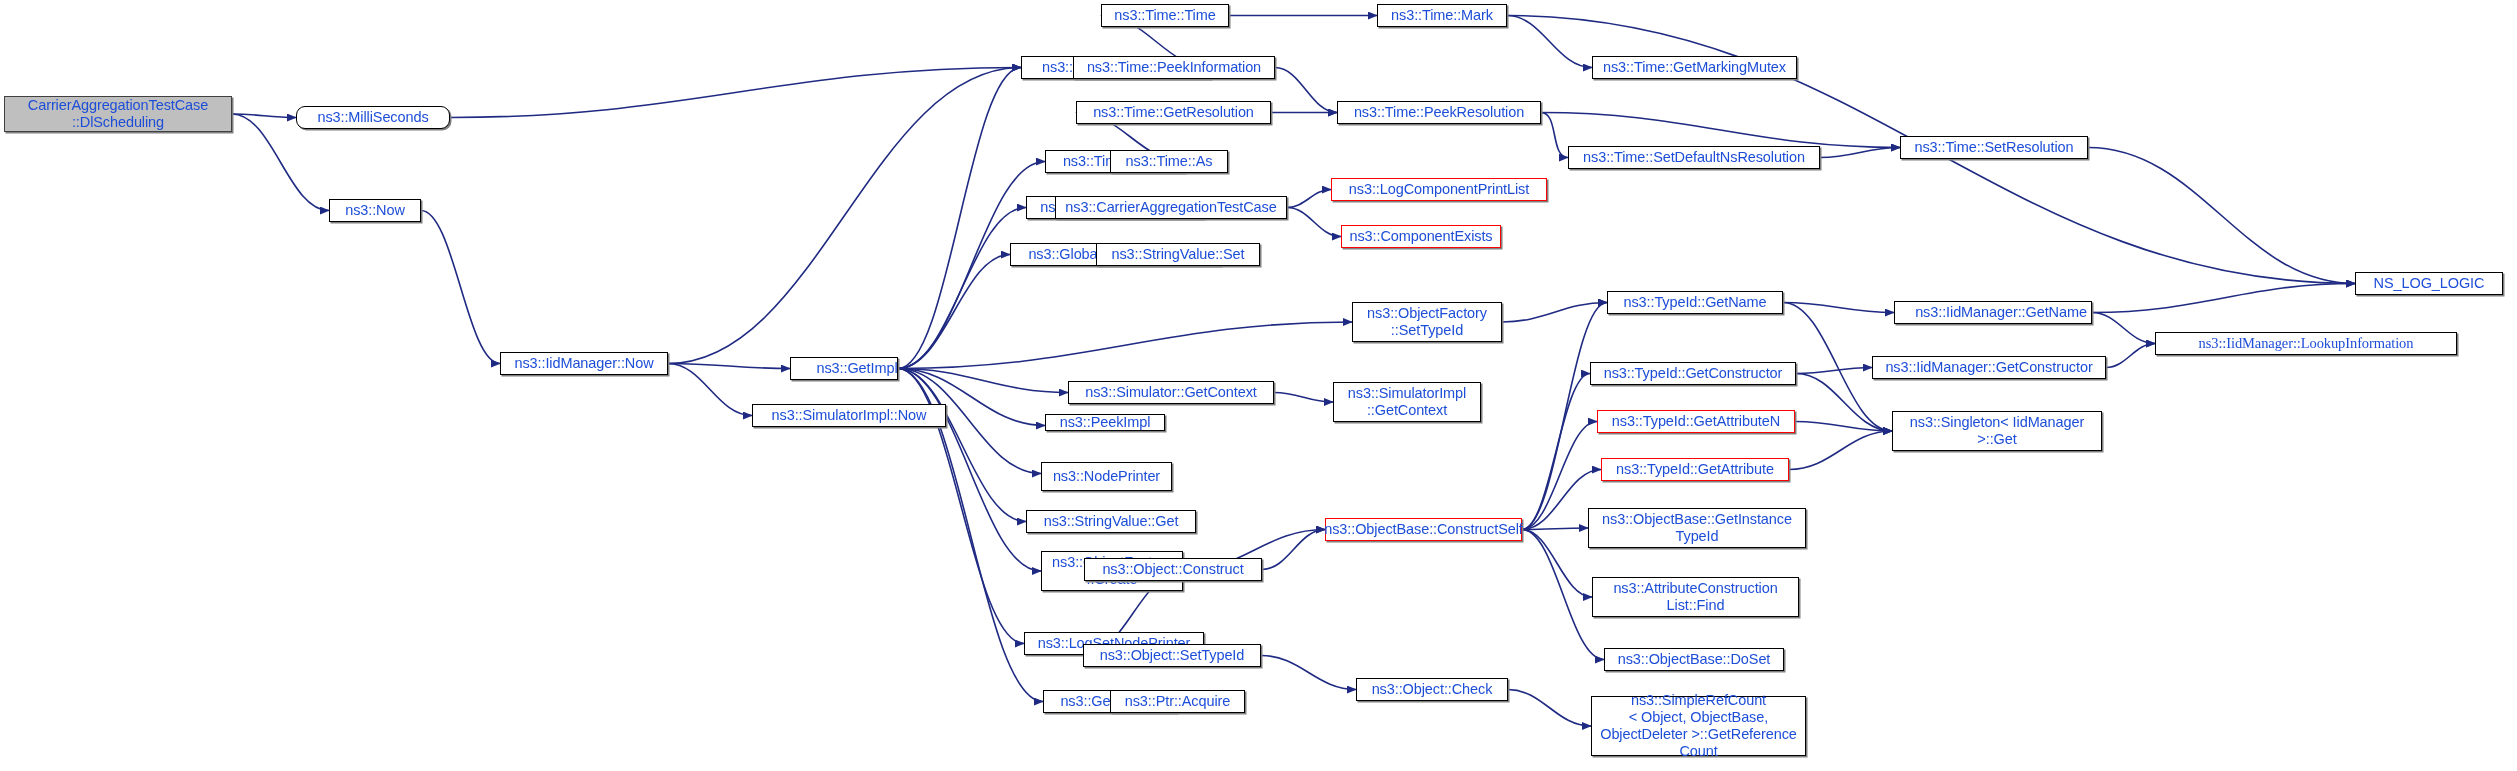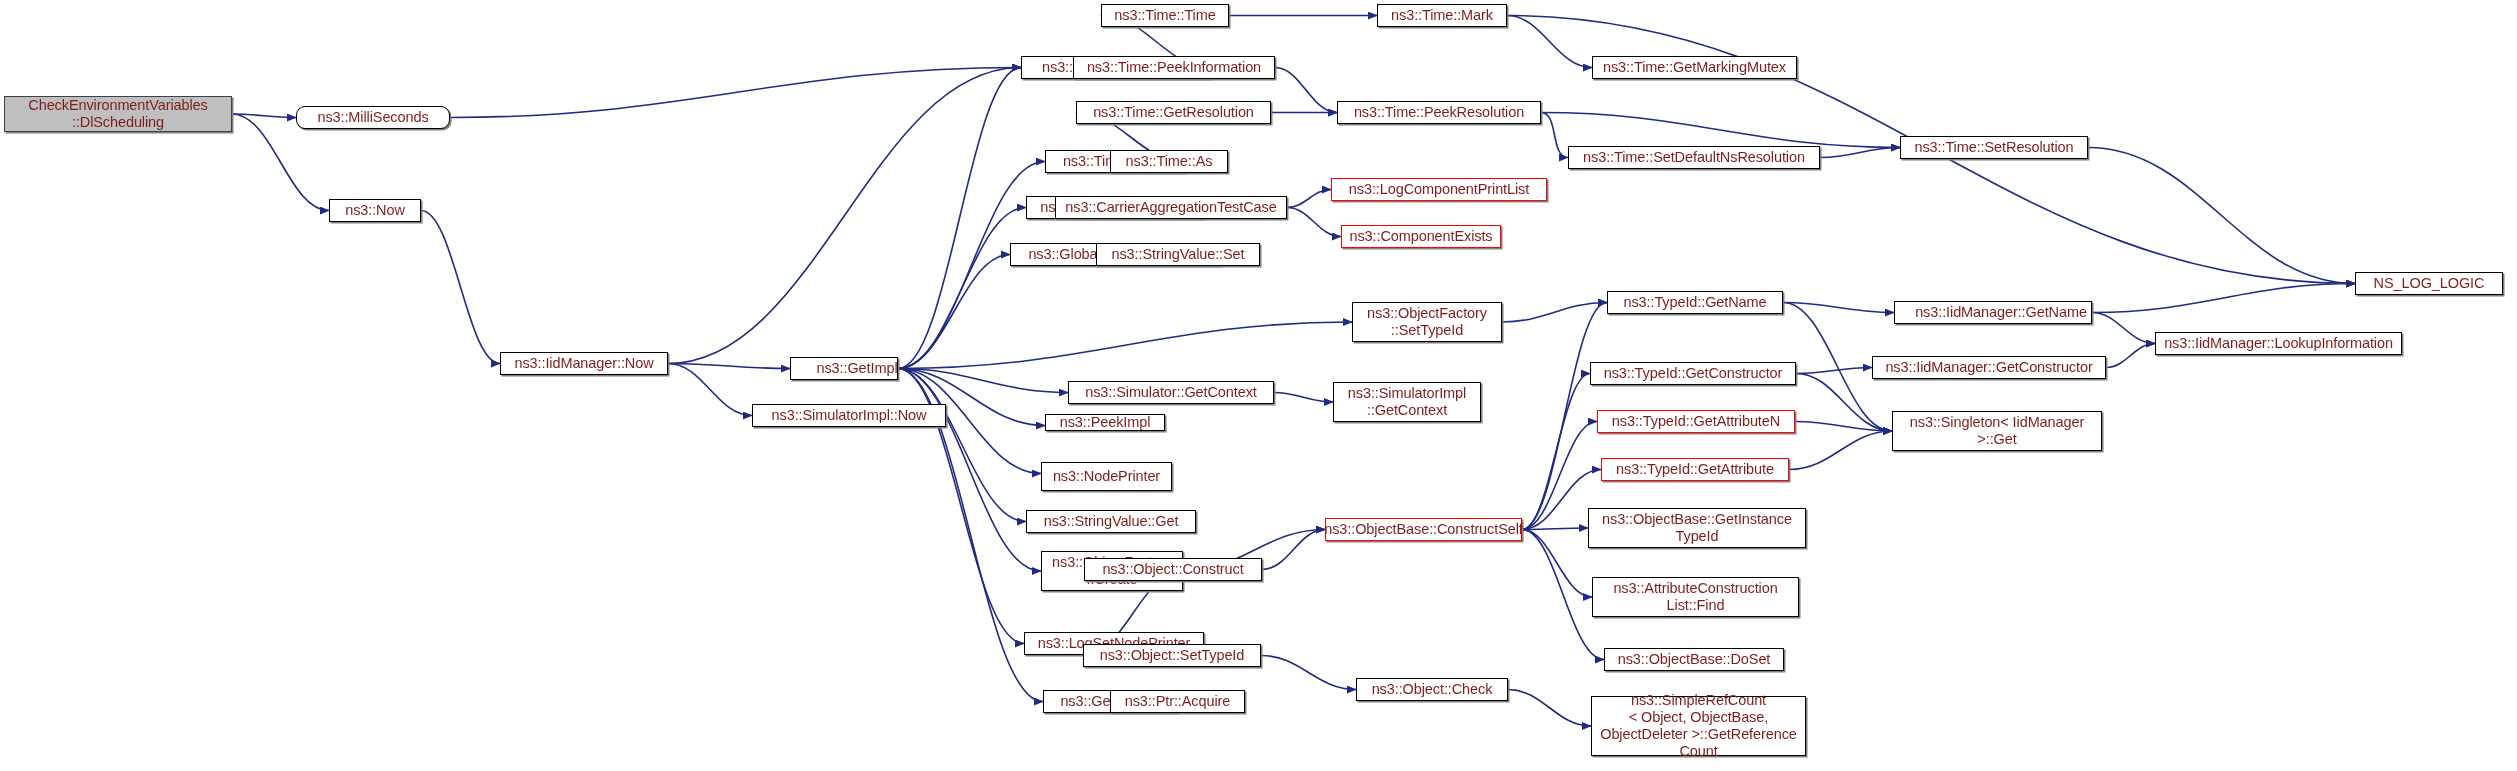--- a/index.html
+++ b/index.html
@@ -26,21 +26,21 @@
   }
   .node {
     position: absolute;
     box-sizing: border-box;
     display: flex;
     align-items: center;
     justify-content: center;
     text-align: center;
     background: #ffffff;
     border: 1px solid #000000;
-    color: #7f1d1d;
+    color: #1d4ed8;
     font-size: 14.5px;
     line-height: 1.18;
     letter-spacing: -0.1px;
     white-space: pre-line;
     box-shadow: 1.5px 1.5px 0 0 #808080;
     padding: 0 4px;
     z-index: 5;
   }
   .node.red {
     border: 1.6px solid #ff0000;
@@ -119,21 +119,21 @@
         <path d="M1796,373.5 C1836.32,373.5 1851.68,431 1892,431" marker-end="url(#ah)"></path>
         <path d="M1795,421.5 C1835.74,421.5 1851.26,431 1892,431" marker-end="url(#ah)"></path>
         <path d="M1789,469.5 C1832.26,469.5 1848.74,431 1892,431" marker-end="url(#ah)"></path>
         <path d="M2092,312.5 C2118.46,312.5 2128.54,343.5 2155,343.5" marker-end="url(#ah)"></path>
         <path d="M2092,312.5 C2202.46,312.5 2244.54,283.5 2355,283.5" marker-end="url(#ah)"></path>
         <path d="M2106,367.5 C2126.58,367.5 2134.42,343.5 2155,343.5" marker-end="url(#ah)"></path>
         <path d="M2088,147.5 C2200.14,147.5 2242.86,283.5 2355,283.5" marker-end="url(#ah)"></path>
       </g>
   </svg>
   <div id="node-layer">
-      <div class="node root" style="left: 4px; top: 96px; width: 228px; height: 36px;">CheckEnvironmentVariables
+      <div class="node root" style="left: 4px; top: 96px; width: 228px; height: 36px;">CarrierAggregationTestCase
 ::DlScheduling</div>
       <div class="node" style="left: 296px; top: 106px; width: 154px; height: 23px; border-radius: 9px;">ns3::MilliSeconds</div>
       <div class="node" style="left: 329px; top: 199px; width: 92px; height: 23px;">ns3::Now</div>
       <div class="node" style="left: 500px; top: 352px; width: 168px; height: 23px;">ns3::IidManager::Now</div>
       <div class="node" style="left: 790px; top: 357px; width: 108px; height: 23px; padding-left: 30px;">ns3::GetImpl</div>
       <div class="node" style="left: 752px; top: 404px; width: 194px; height: 23px;">ns3::SimulatorImpl::Now</div>
       <div class="node" style="left: 1021px; top: 56px; width: 190px; height: 23px;">ns3::Time::FromInteger</div>
       <div class="node" style="left: 1045px; top: 150px; width: 140px; height: 23px;">ns3::TimePrinter</div>
       <div class="node" style="left: 1026px; top: 196px; width: 178px; height: 23px;">ns3::LogSetTimePrinter</div>
       <div class="node" style="left: 1010px; top: 243px; width: 211px; height: 23px;">ns3::GlobalValue::GetValue</div>
@@ -177,16 +177,16 @@
       <div class="node" style="left: 1604px; top: 648px; width: 180px; height: 23px;">ns3::ObjectBase::DoSet</div>
       <div class="node" style="left: 1591px; top: 696px; width: 215px; height: 60px;">ns3::SimpleRefCount
 &lt; Object, ObjectBase,
 ObjectDeleter &gt;::GetReference
 Count</div>
       <div class="node" style="left: 1900px; top: 136px; width: 188px; height: 23px;">ns3::Time::SetResolution</div>
       <div class="node" style="left: 1894px; top: 301px; width: 198px; height: 23px; padding-left: 20px;">ns3::IidManager::GetName</div>
       <div class="node" style="left: 1872px; top: 356px; width: 234px; height: 23px;">ns3::IidManager::GetConstructor</div>
       <div class="node" style="left: 1892px; top: 411px; width: 210px; height: 40px;">ns3::Singleton&lt; IidManager
 &gt;::Get</div>
-      <div class="node" style="left: 2155px; top: 332px; width: 247px; height: 23px;">ns3::IidManager::LookupInformation</div>
+      <div class="node" style="left: 2155px; top: 332px; width: 302px; height: 23px; font-family: Liberation Serif, serif;">ns3::IidManager::LookupInformation</div>
       <div class="node" style="left: 2355px; top: 272px; width: 148px; height: 23px;">NS_LOG_LOGIC</div>
     </div>
 </div>
 
 </body></html>

